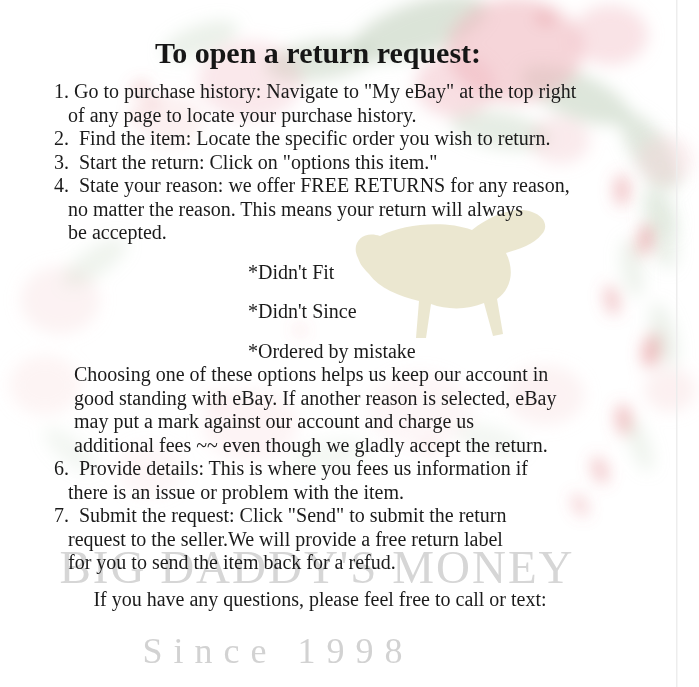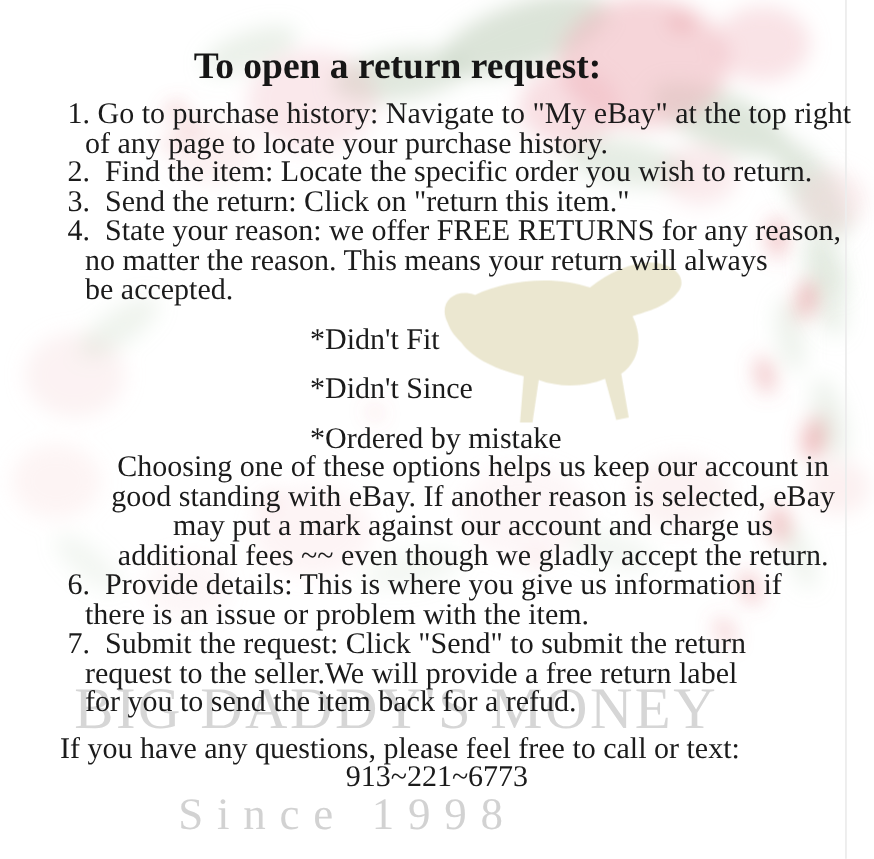--- a/index.html
+++ b/index.html
@@ -25,28 +25,28 @@
   .content{
     position:absolute;z-index:2;top:0;left:0;width:645px;height:687px;
     padding:36px 0 0 54px;
   }
   .title{
     width:640px;margin:0 0 10px -56px;
     text-align:center;
     font-size:30px;line-height:34px;font-weight:bold;
     color:#161616;
   }
-  .body-text{font-size:24px;line-height:23.5px;}
+  .body-text{font-size:20px;line-height:23.5px;}
   .item{
     padding-left:14px;text-indent:-14px;
     white-space:pre-wrap;
   }
   .reasons{margin-left:194px;}
   .reason-line{white-space:pre-wrap;margin-top:16px;}
-  .note{margin-left:4px;white-space:pre-wrap;text-align:center;}
+  .note{margin-left:20px;white-space:pre-wrap;}
   .footer{width:640px;margin:13px 0 0 -54px;text-align:center;}
   .phone{width:699px;margin-left:-54px;text-align:center;}
 </style>
 </head>
 <body>
 
 <div class="page">
 
   <svg class="bg" width="699" height="687" viewBox="0 0 699 687">
     <defs>
@@ -150,21 +150,21 @@
 
     <div class="body-text">
 
       <div>
 
           <div class="item"><span>1. </span><span>Go to purchase history: Navigate to "My eBay" at the top right
 of any page to locate your purchase history.</span></div>
 
           <div class="item"><span>2.  </span><span>Find the item: Locate the specific order you wish to return.</span></div>
 
-          <div class="item"><span>3.  </span><span>Send the return: Click on "return this item."</span></div>
+          <div class="item"><span>3.  </span><span>Start the return: Click on "options this item."</span></div>
 
           <div class="item"><span>4.  </span><span>State your reason: we offer FREE RETURNS for any reason,
 no matter the reason. This means your return will always
 be accepted.</span></div>
 
         </div>
 
       <div class="reasons">
 
           <div class="reason-line">*Didn't Fit</div>
@@ -174,26 +174,25 @@
           <div class="reason-line">*Ordered by mistake</div>
         </div>
 
       <div class="note">Choosing one of these options helps us keep our account in
 good standing with eBay. If another reason is selected, eBay
 may put a mark against our account and charge us
 additional fees ~~ even though we gladly accept the return.</div>
 
       <div>
 
-          <div class="item"><span>6.  </span><span>Provide details: This is where you give us information if
+          <div class="item"><span>6.  </span><span>Provide details: This is where you fees us information if
 there is an issue or problem with the item.</span></div>
 
           <div class="item"><span>7.  </span><span>Submit the request: Click "Send" to submit the return
 request to the seller.We will provide a free return label
 for you to send the item back for a refud.</span></div>
         </div>
 
       <div class="footer">If you have any questions, please feel free to call or text:</div>
-      <div class="phone">913~221~6773</div>
 
     </div>
   </div>
 </div>
 
 </body></html>

